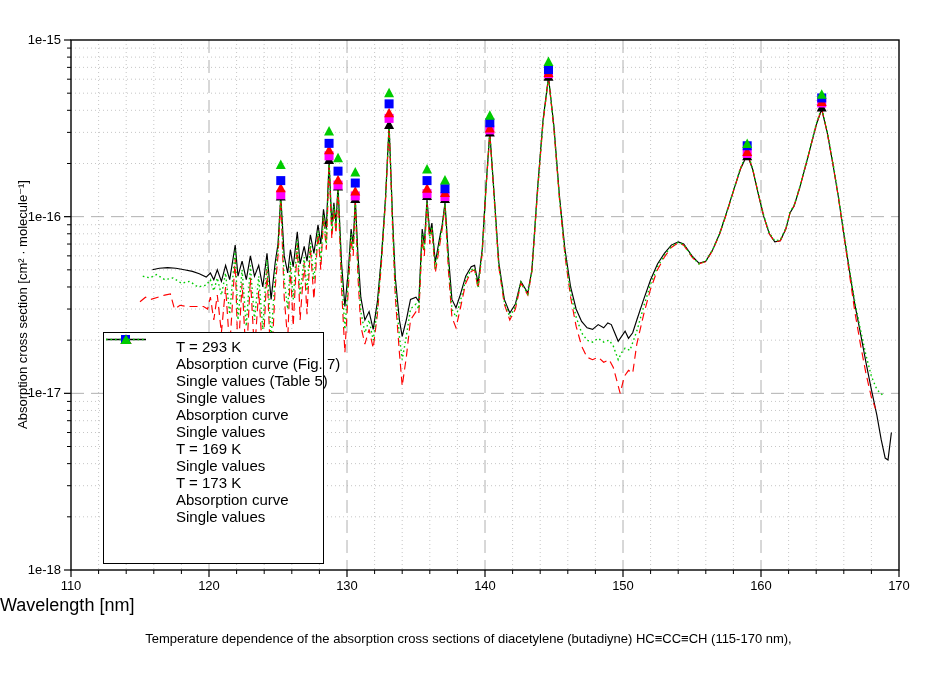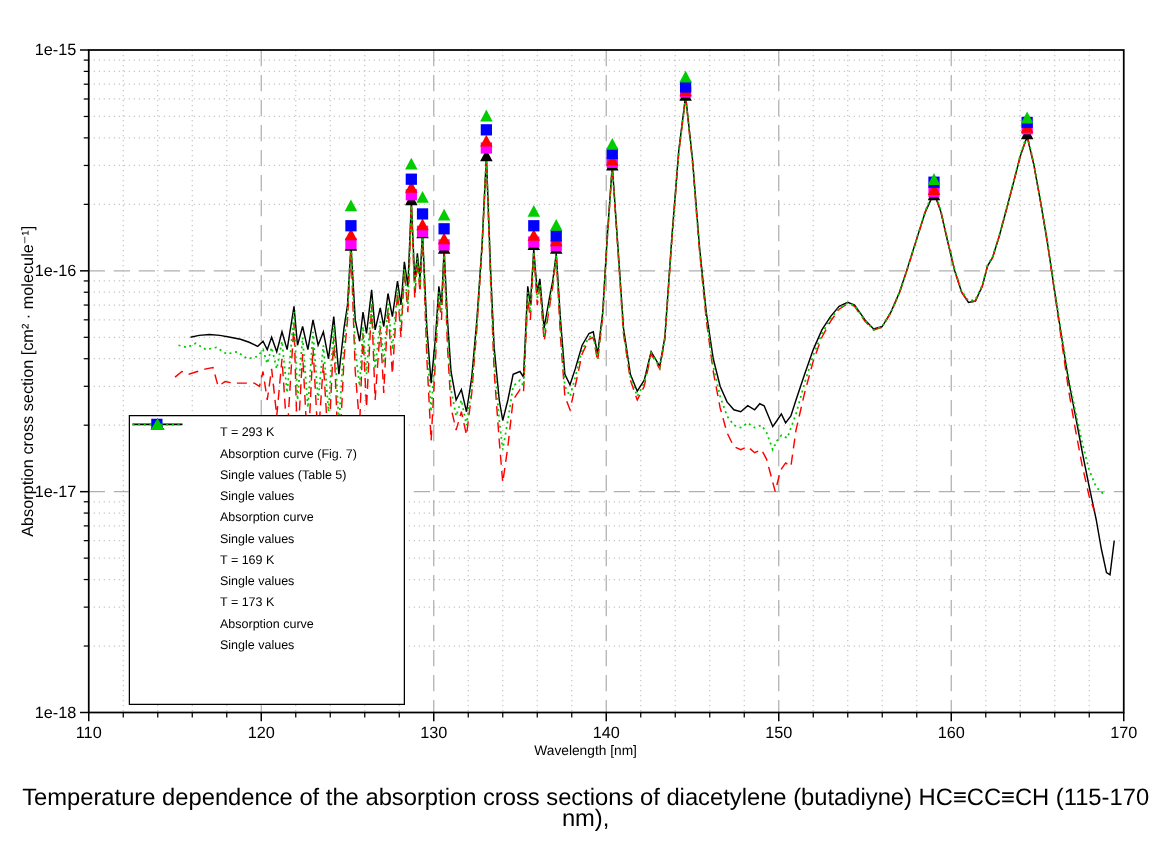--- a/index.html
+++ b/index.html
@@ -2,27 +2,27 @@
 <html><head>
 <meta charset="utf-8">
 <style>
   html,body{margin:0;padding:0;background:#ffffff;}
   body{width:937px;height:676px;font-family:"Liberation Sans","DejaVu Sans",sans-serif;color:#000;}
   .fig{position:relative;width:937px;height:676px;background:#fff;overflow:hidden;}
   svg{position:absolute;left:0;top:0;}
   svg text{font-family:"Liberation Sans","DejaVu Sans",sans-serif;font-size:13px;fill:#000;}
   .ylabel{position:absolute;left:-128px;top:297px;width:300px;text-align:center;font-size:13px;
           transform:rotate(-90deg);transform-origin:center center;white-space:nowrap;}
-  .xlabel{position:absolute;left:0;top:595px;width:937px;text-align:center;font-size:11px;}
-  .caption{position:absolute;left:0;top:630px;width:937px;text-align:center;font-size:19px;line-height:17px;}
+  .xlabel{position:absolute;left:0;top:595px;width:937px;font-size:18px;}
+  .caption{position:absolute;left:0;top:630px;width:937px;text-align:center;font-size:13px;line-height:17px;}
   .legend{position:absolute;left:103px;top:332px;width:221px;height:232px;background:#fff;
           border:1px solid #000;box-sizing:border-box;padding-top:5px;}
   .legend-row{display:flex;align-items:center;height:17px;}
   .legend-sym{width:62px;margin-left:10px;flex:0 0 62px;display:flex;align-items:center;justify-content:center;}
-  .legend-label{font-size:10px;white-space:pre;}
+  .legend-label{font-size:15px;white-space:pre;}
 </style>
 </head>
 <body>
 
 <div class="fig">
   <svg id="plot" width="937" height="676">
       <line x1="98.6" y1="40" x2="98.6" y2="570" stroke="#c6c6c6" stroke-width="1" stroke-dasharray="1,3"></line>
       <line x1="126.19999999999999" y1="40" x2="126.19999999999999" y2="570" stroke="#c6c6c6" stroke-width="1" stroke-dasharray="1,3"></line>
       <line x1="153.8" y1="40" x2="153.8" y2="570" stroke="#c6c6c6" stroke-width="1" stroke-dasharray="1,3"></line>
       <line x1="181.39999999999998" y1="40" x2="181.39999999999998" y2="570" stroke="#c6c6c6" stroke-width="1" stroke-dasharray="1,3"></line>

